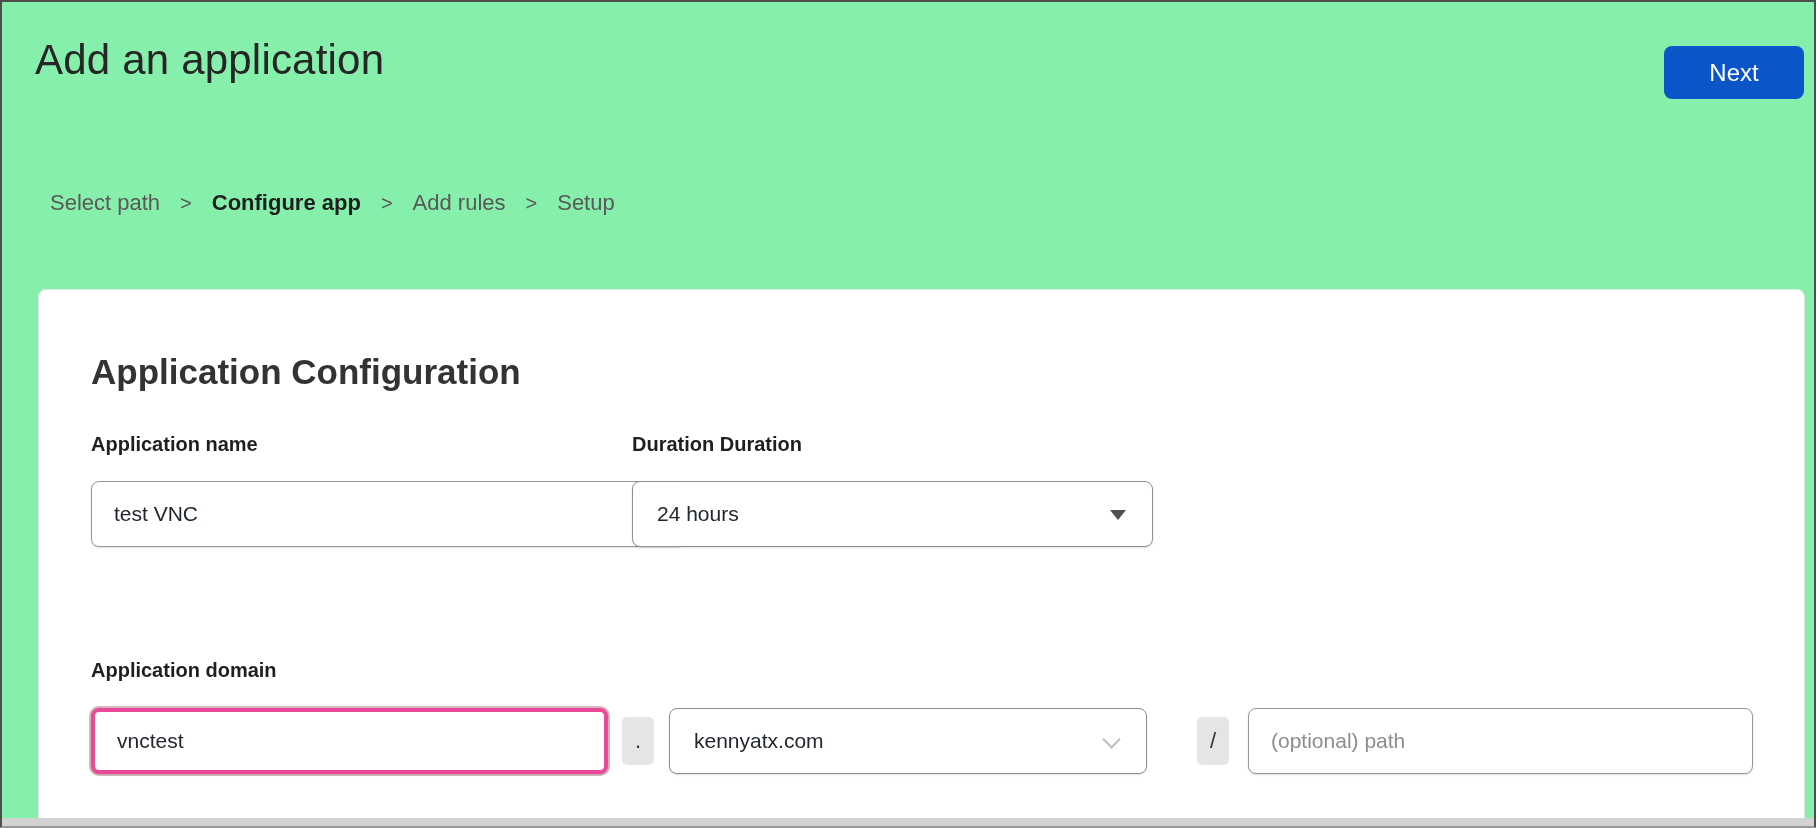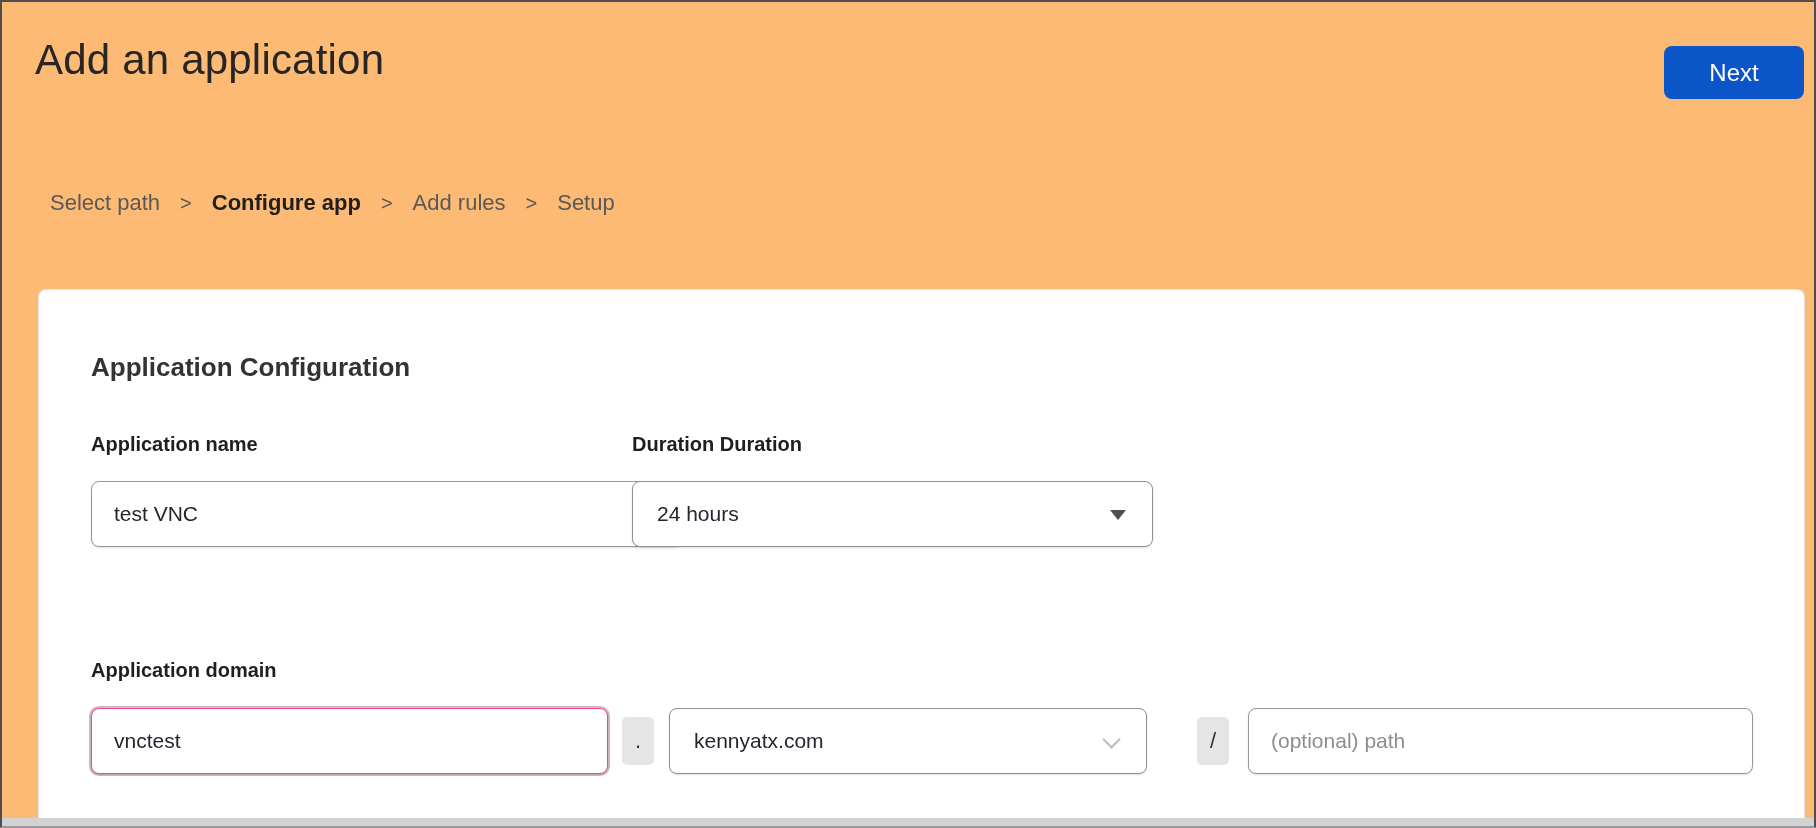--- a/index.html
+++ b/index.html
@@ -3,21 +3,21 @@
 <meta charset="utf-8">
 <style>
   * { margin: 0; padding: 0; box-sizing: border-box; }
   html, body { background: #ffffff; }
   body { font-family: "Liberation Sans", "DejaVu Sans", sans-serif; }
 
   #frame {
     position: relative;
     width: 1816px;
     height: 828px;
-    background: #fdba74;
+    background: #86efac;
     border: 2px solid #4e4e4e;
     border-bottom-color: #9a9a9a;
     overflow: hidden;
   }
 
   
   .page-title {
     position: absolute;
     left: 33px;
     top: 34px;
@@ -78,21 +78,21 @@
     background: #ffffff;
     border: 1px solid #e3e3e3;
     border-bottom: none;
     border-radius: 8px 8px 0 0;
     box-shadow: 0 1px 2px rgba(0,0,0,0.04);
   }
   .card-heading {
     position: absolute;
     left: 52px;
     top: 62px;
-    font-size: 26px;
+    font-size: 35px;
     font-weight: 700;
     color: #333333;
   }
   .field-label {
     position: absolute;
     font-size: 20px;
     font-weight: 700;
     color: #1f1f1f;
   }
   .label-app-name   { left: 52px;  top: 143px; }
@@ -137,21 +137,21 @@
     top: 28px;
     width: 0; height: 0;
     border-left: 8px solid transparent;
     border-right: 8px solid transparent;
     border-top: 10px solid #4f4f4f;
   }
 
   
   .input-subdomain {
     left: 52px; top: 418px; width: 517px;
-    border: 1px solid #ec4899;
+    border: 4px solid #ec4899;
     box-shadow: 0 0 0 2px rgba(125,55,55,0.35), 0 1px 2px rgba(0,0,0,0.12);
   }
   .sep-box {
     position: absolute;
     width: 32px;
     height: 48px;
     top: 427px;
     background: #e5e5e5;
     border-radius: 5px;
     display: flex;

